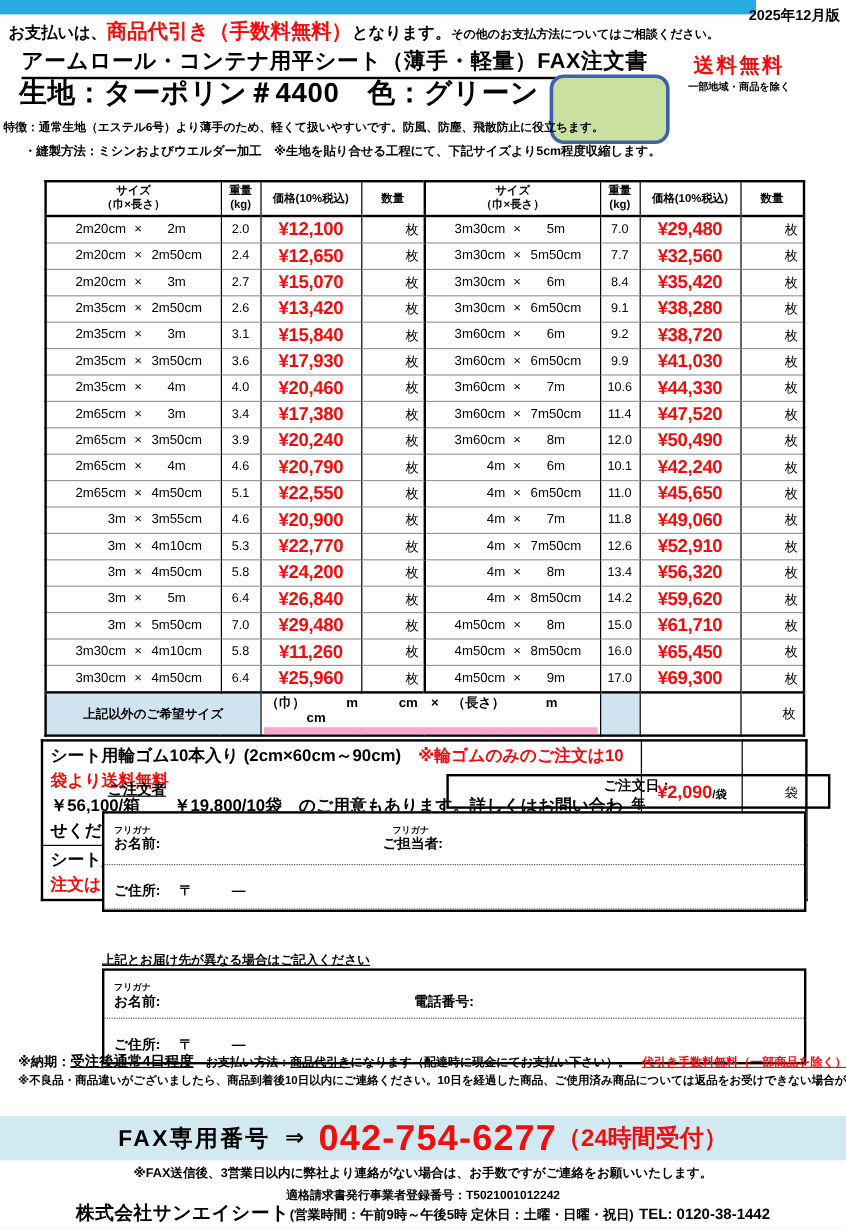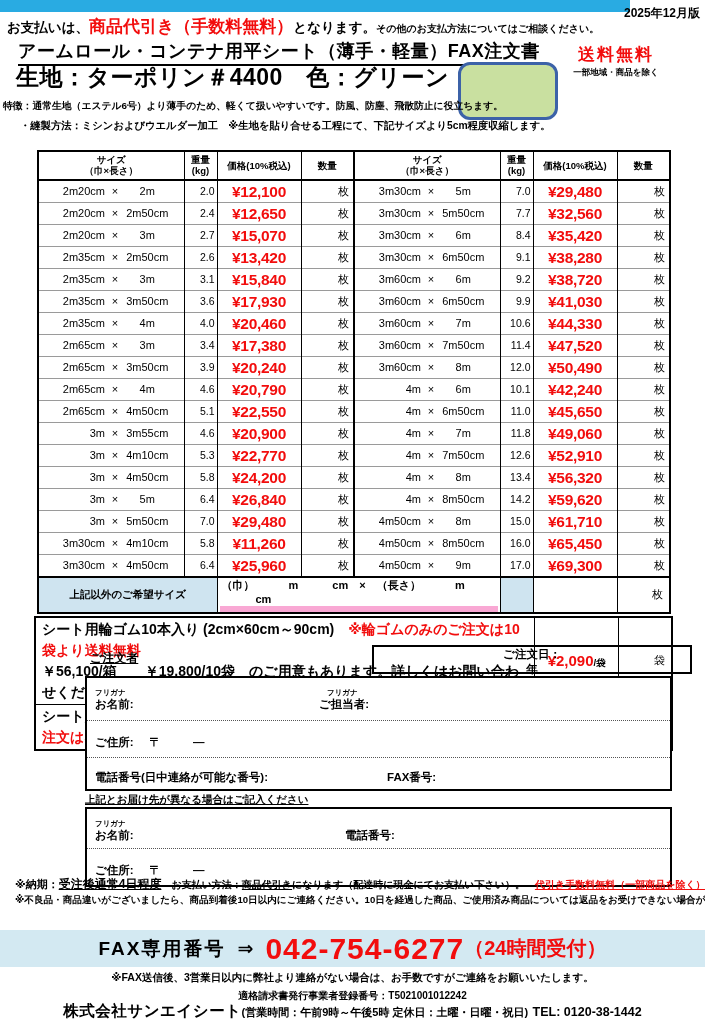--- a/index.html
+++ b/index.html
@@ -36,21 +36,21 @@
   .price-table{width:632px;border:2px solid #000;}
   .price-table th{border:1px solid #000;border-bottom:2px solid #000;font-size:9.5px;
                   line-height:1.2;padding:2px 0;font-weight:bold;background:#fff;}
   .price-table td{border-left:1px solid #000;border-right:1px solid #000;
                   border-top:1px solid #9a9a9a;padding:0 2px;height:21px;overflow:hidden;}
   .mid{border-left:2px solid #000 !important;}
   .size-in{display:flex;align-items:center;font-size:11px;}
   .size-in .w{flex:0 0 64px;text-align:right;}
   .size-in .x{flex:0 0 20px;text-align:center;}
   .size-in .l{flex:1;text-align:center;padding-right:12px;}
-  .c-wt{text-align:right;font-size:10.5px;}
+  .c-wt{text-align:center;font-size:10.5px;}
   .c-price{text-align:center;color:#f20d0d;font-weight:bold;font-size:15.5px;
            letter-spacing:-0.3px;line-height:1;}
   .c-qty{text-align:right;font-size:11px;padding-right:4px !important;}
   .custom-row td{height:23px;border-top:2px solid #000;}
   .custom-label{background:#cfe4f0;font-size:10.5px;font-weight:bold;text-align:center;}
   .custom-input{font-size:11px;font-weight:bold;}
   .custom-input .line{border-bottom:6px solid #f9a8d4;display:inline-block;padding:0 2px 1px 2px;}
   .custom-input .gap{display:inline-block;width:34px;}
   .shade{background:#cfe4f0;}
   .sub-table{width:639px;border:2px solid #000;margin-top:2px;margin-left:-3px;}
@@ -594,24 +594,20 @@
   <div class="abs form-box box1">
     <div class="f-row dotted" style="height:42px;">
       <div class="abs" style="left:8px;top:3px;"><span class="furi">フリガナ</span></div>
       <div class="abs" style="left:8px;top:16px;"><span class="f-label">お名前:</span></div>
       <div class="abs" style="left:240px;top:3px;"><span class="furi">フリガナ</span></div>
       <div class="abs" style="left:232px;top:16px;"><span class="f-label">ご担当者:</span></div>
     </div>
     <div class="f-row dotted" style="height:36px;">
       <div class="abs" style="left:8px;top:10px;"><span class="f-label">ご住所:</span>　<span class="f-label">〒</span>　　<span class="f-label">―</span></div>
     </div>
-    <div class="f-row" style="height:31px;">
-      <div class="abs" style="left:8px;top:9px;"><span class="f-label">電話番号(日中連絡が可能な番号):</span></div>
-      <div class="abs" style="left:300px;top:9px;"><span class="f-label">FAX番号:</span></div>
-    </div>
   </div>
 
   <div class="abs deliv-label">上記とお届け先が異なる場合はご記入ください</div>
 
   <div class="abs form-box box2">
     <div class="f-row dotted" style="height:39px;">
       <div class="abs" style="left:8px;top:3px;"><span class="furi">フリガナ</span></div>
       <div class="abs" style="left:8px;top:16px;"><span class="f-label">お名前:</span></div>
       <div class="abs" style="left:258px;top:16px;"><span class="f-label">電話番号:</span></div>
     </div>

